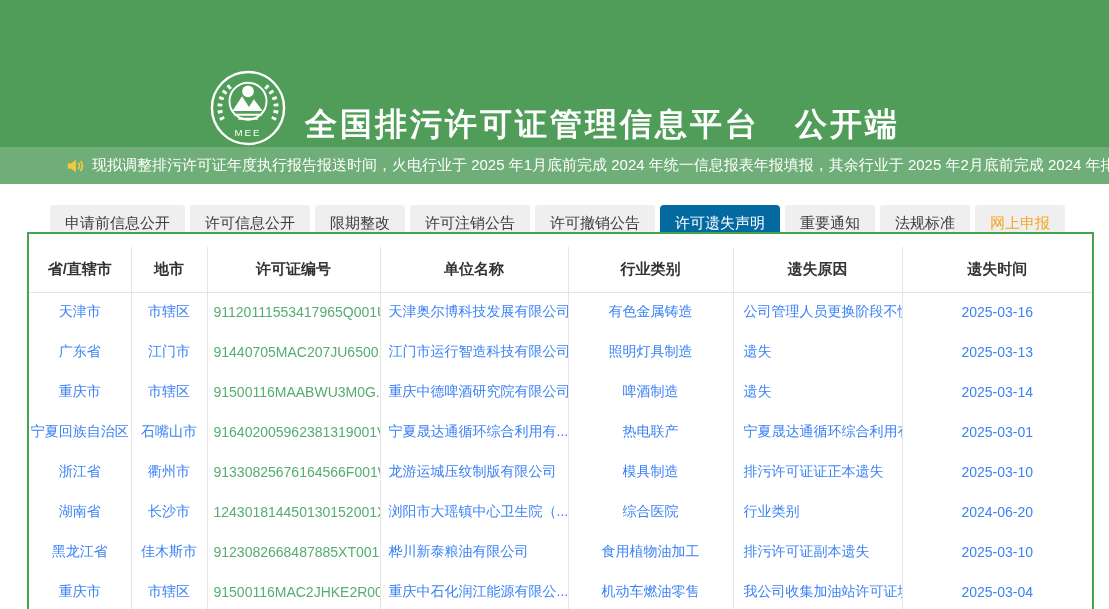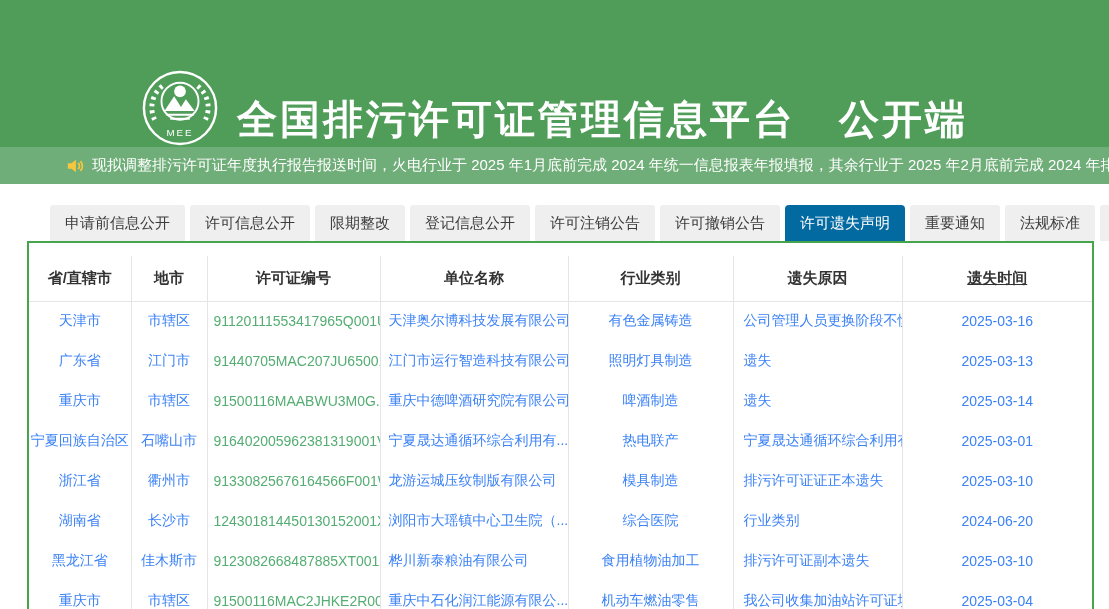--- a/index.html
+++ b/index.html
@@ -16,21 +16,21 @@
     height: 147px;
     background: #4f9d58;
     display: flex;
     align-items: flex-end;
     justify-content: center;
     gap: 18px;
   }
   .logo { width: 78px; height: 78px; flex: 0 0 auto; }
   .page-title {
     color: #fff;
-    font-size: 40px;
+    font-size: 32px;
     font-weight: bold;
     letter-spacing: 3px;
     white-space: nowrap;
   }
 
   
   .notice {
     height: 37px;
     background: #6fae78;
     display: flex;
@@ -42,21 +42,21 @@
   .notice-text {
     color: #fff;
     font-size: 15px;
     white-space: nowrap;
     cursor: pointer;
   }
 
   
   .tabs {
     margin-top: 21px;
-    height: 36px;
+    height: 27px;
     padding: 0 14px 0 50px;
     display: flex;
     align-items: stretch;
   }
   .tab {
     background: #efefef;
     color: #3c3c3c;
     font-size: 15px;
     line-height: 36px;
     padding: 0 15px;
@@ -89,21 +89,21 @@
   th {
     height: 45px;
     font-size: 15px;
     font-weight: bold;
     color: #333;
     text-align: center;
     border-right: 1px solid #e5e5e5;
     border-bottom: 1px solid #e5e5e5;
     background: #fff;
   }
-  th:last-child { border-right: 0; text-decoration: underline; }
+  th:last-child { border-right: 0; }
   td {
     height: 40px;
     font-size: 14px;
     color: #3b82f6;
     text-align: center;
     border-right: 1px solid #e5e5e5;
     white-space: nowrap;
     overflow: hidden;
   }
   td:last-child { border-right: 0; }
@@ -139,21 +139,20 @@
     <path d="M13.5 6.5 A 5 5 0 0 1 13.5 13.5" fill="none" stroke="#f6c63f" stroke-width="2"></path>
     <path d="M16 4.5 A 8 8 0 0 1 16 15.5" fill="none" stroke="#f6c63f" stroke-width="2"></path>
   </svg>
   <span class="notice-text">现拟调整排污许可证年度执行报告报送时间，火电行业于 2025 年1月底前完成 2024 年统一信息报表年报填报，其余行业于 2025 年2月底前完成 2024 年排污许可证年度执行报</span>
 </div>
 
 <div class="tabs">
   <div class="tab">申请前信息公开</div>
   <div class="tab">许可信息公开</div>
   <div class="tab">限期整改</div>
-  <div class="tab">登记信息公开</div>
   <div class="tab">许可注销公告</div>
   <div class="tab">许可撤销公告</div>
   <div class="tab active">许可遗失声明</div>
   <div class="tab">重要通知</div>
   <div class="tab">法规标准</div>
   <div class="tab highlight">网上申报</div>
 
 </div>
 
 <div class="table-box">

